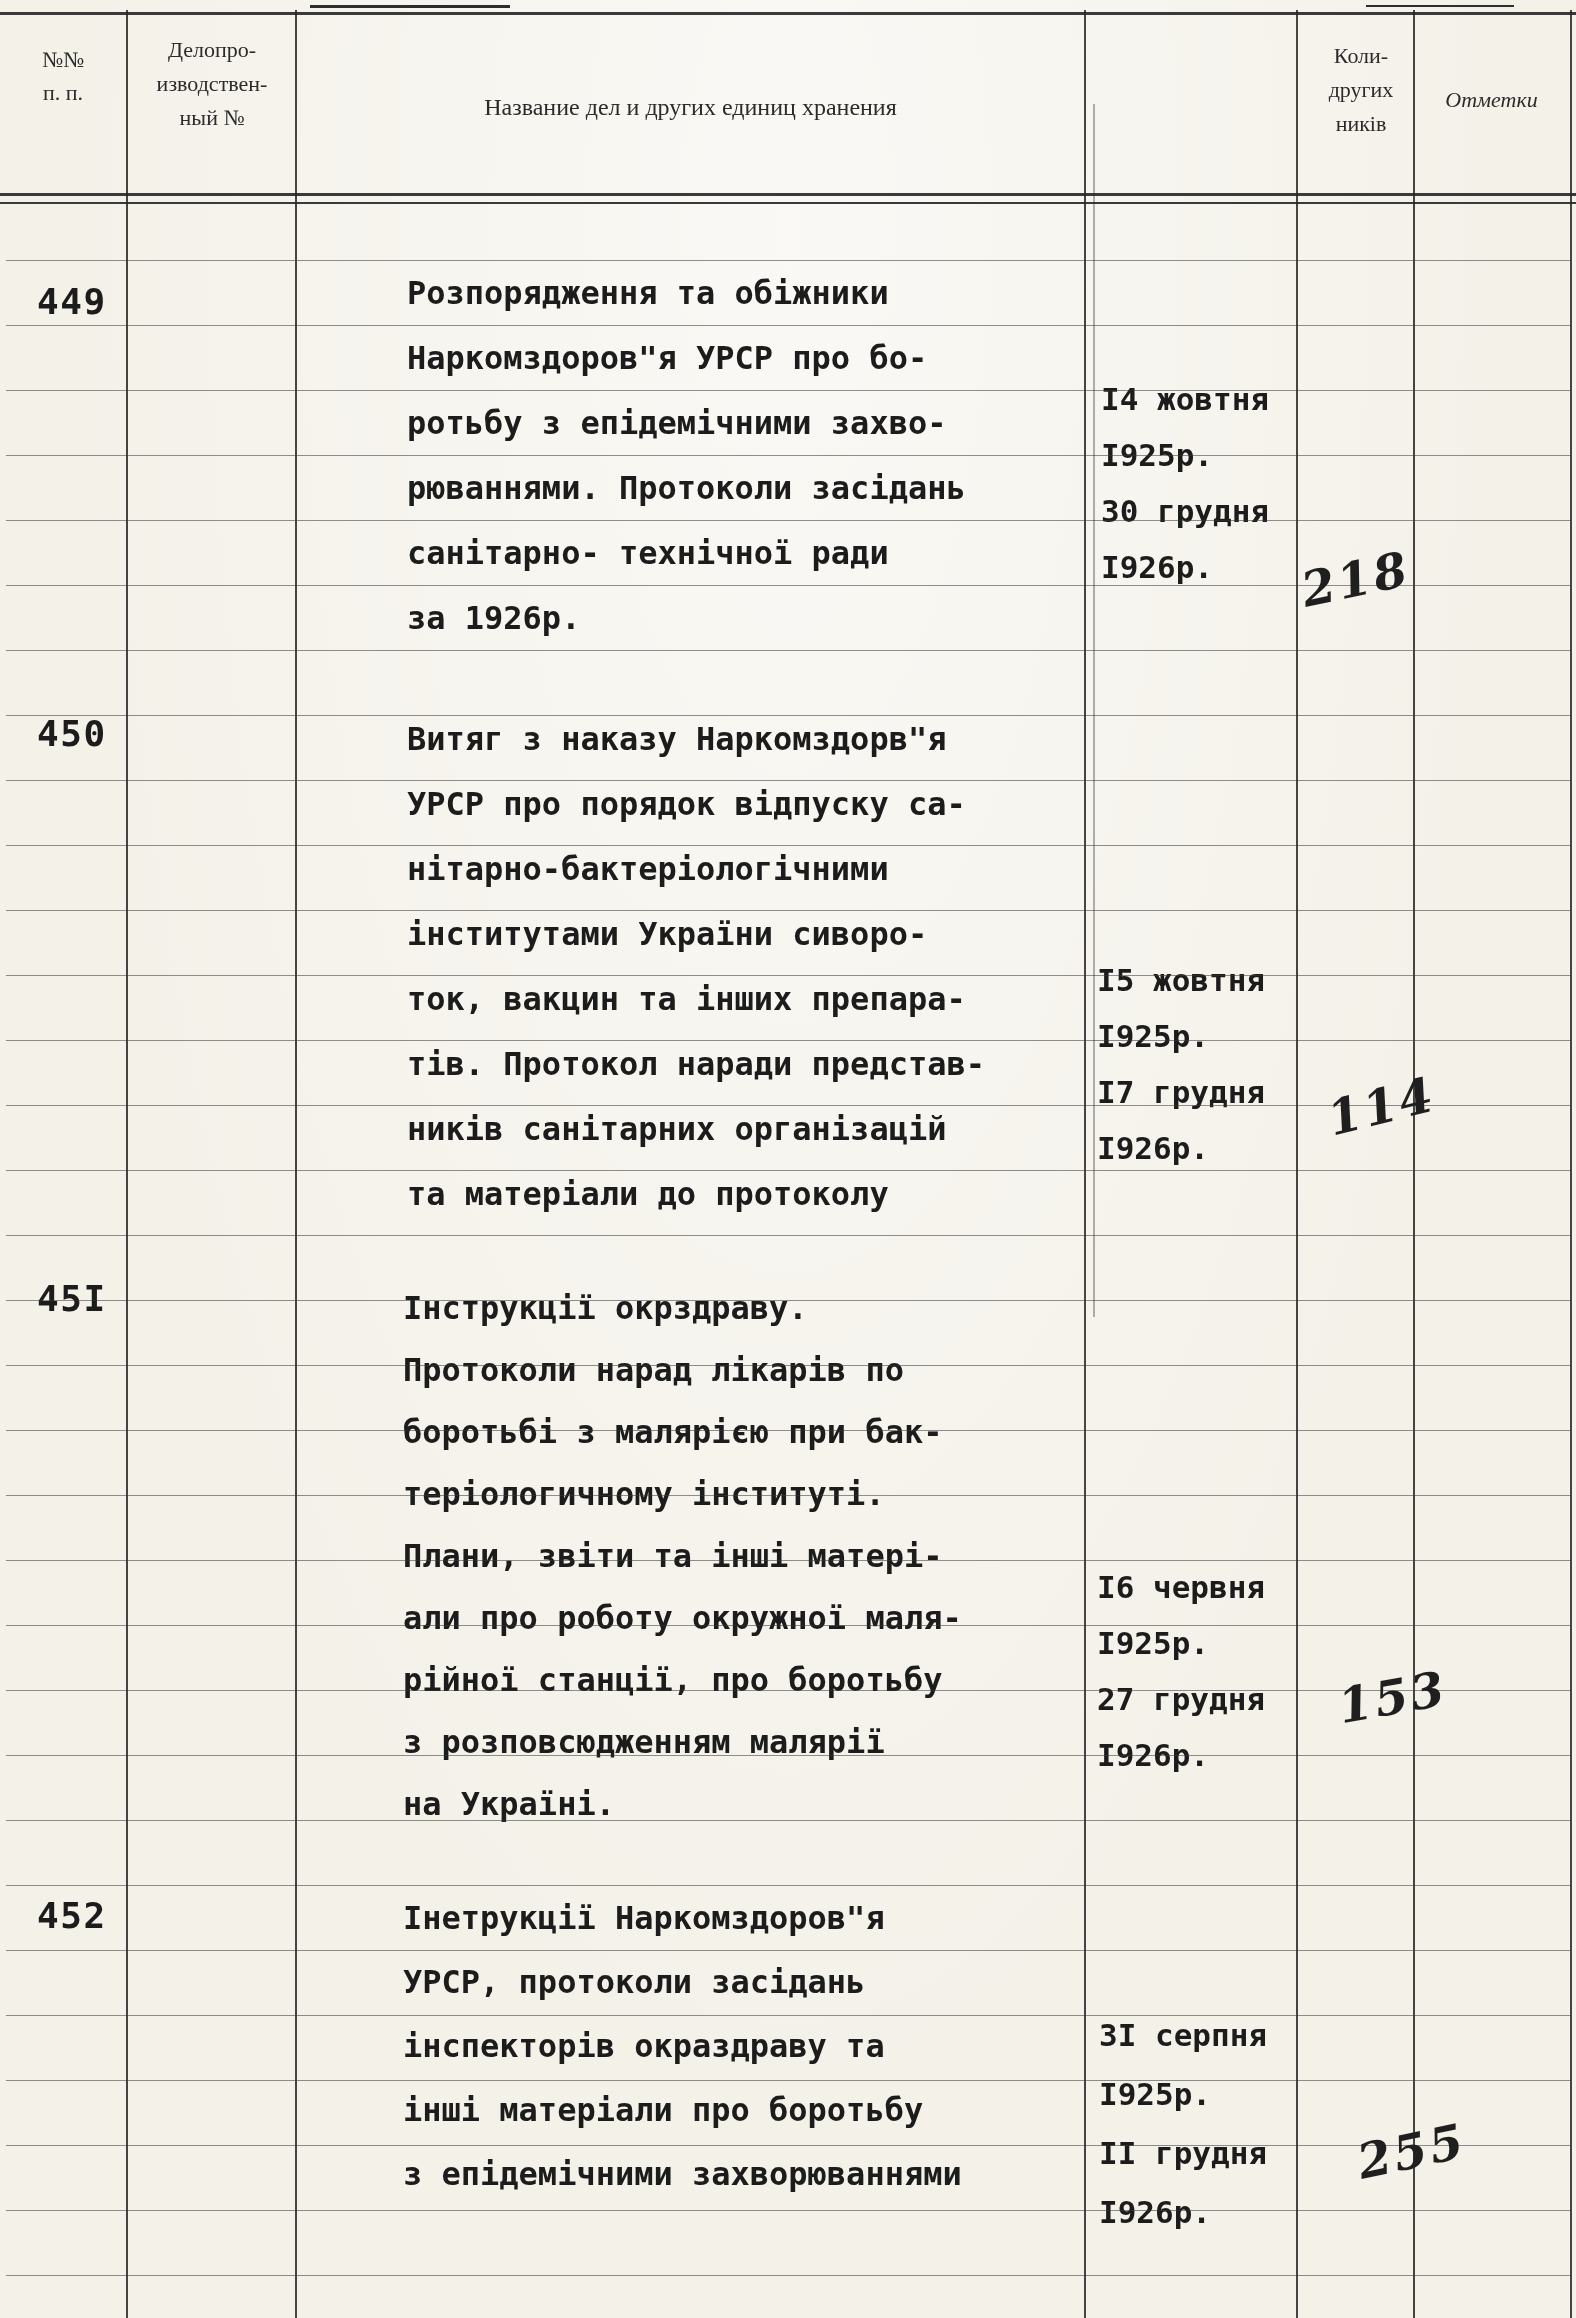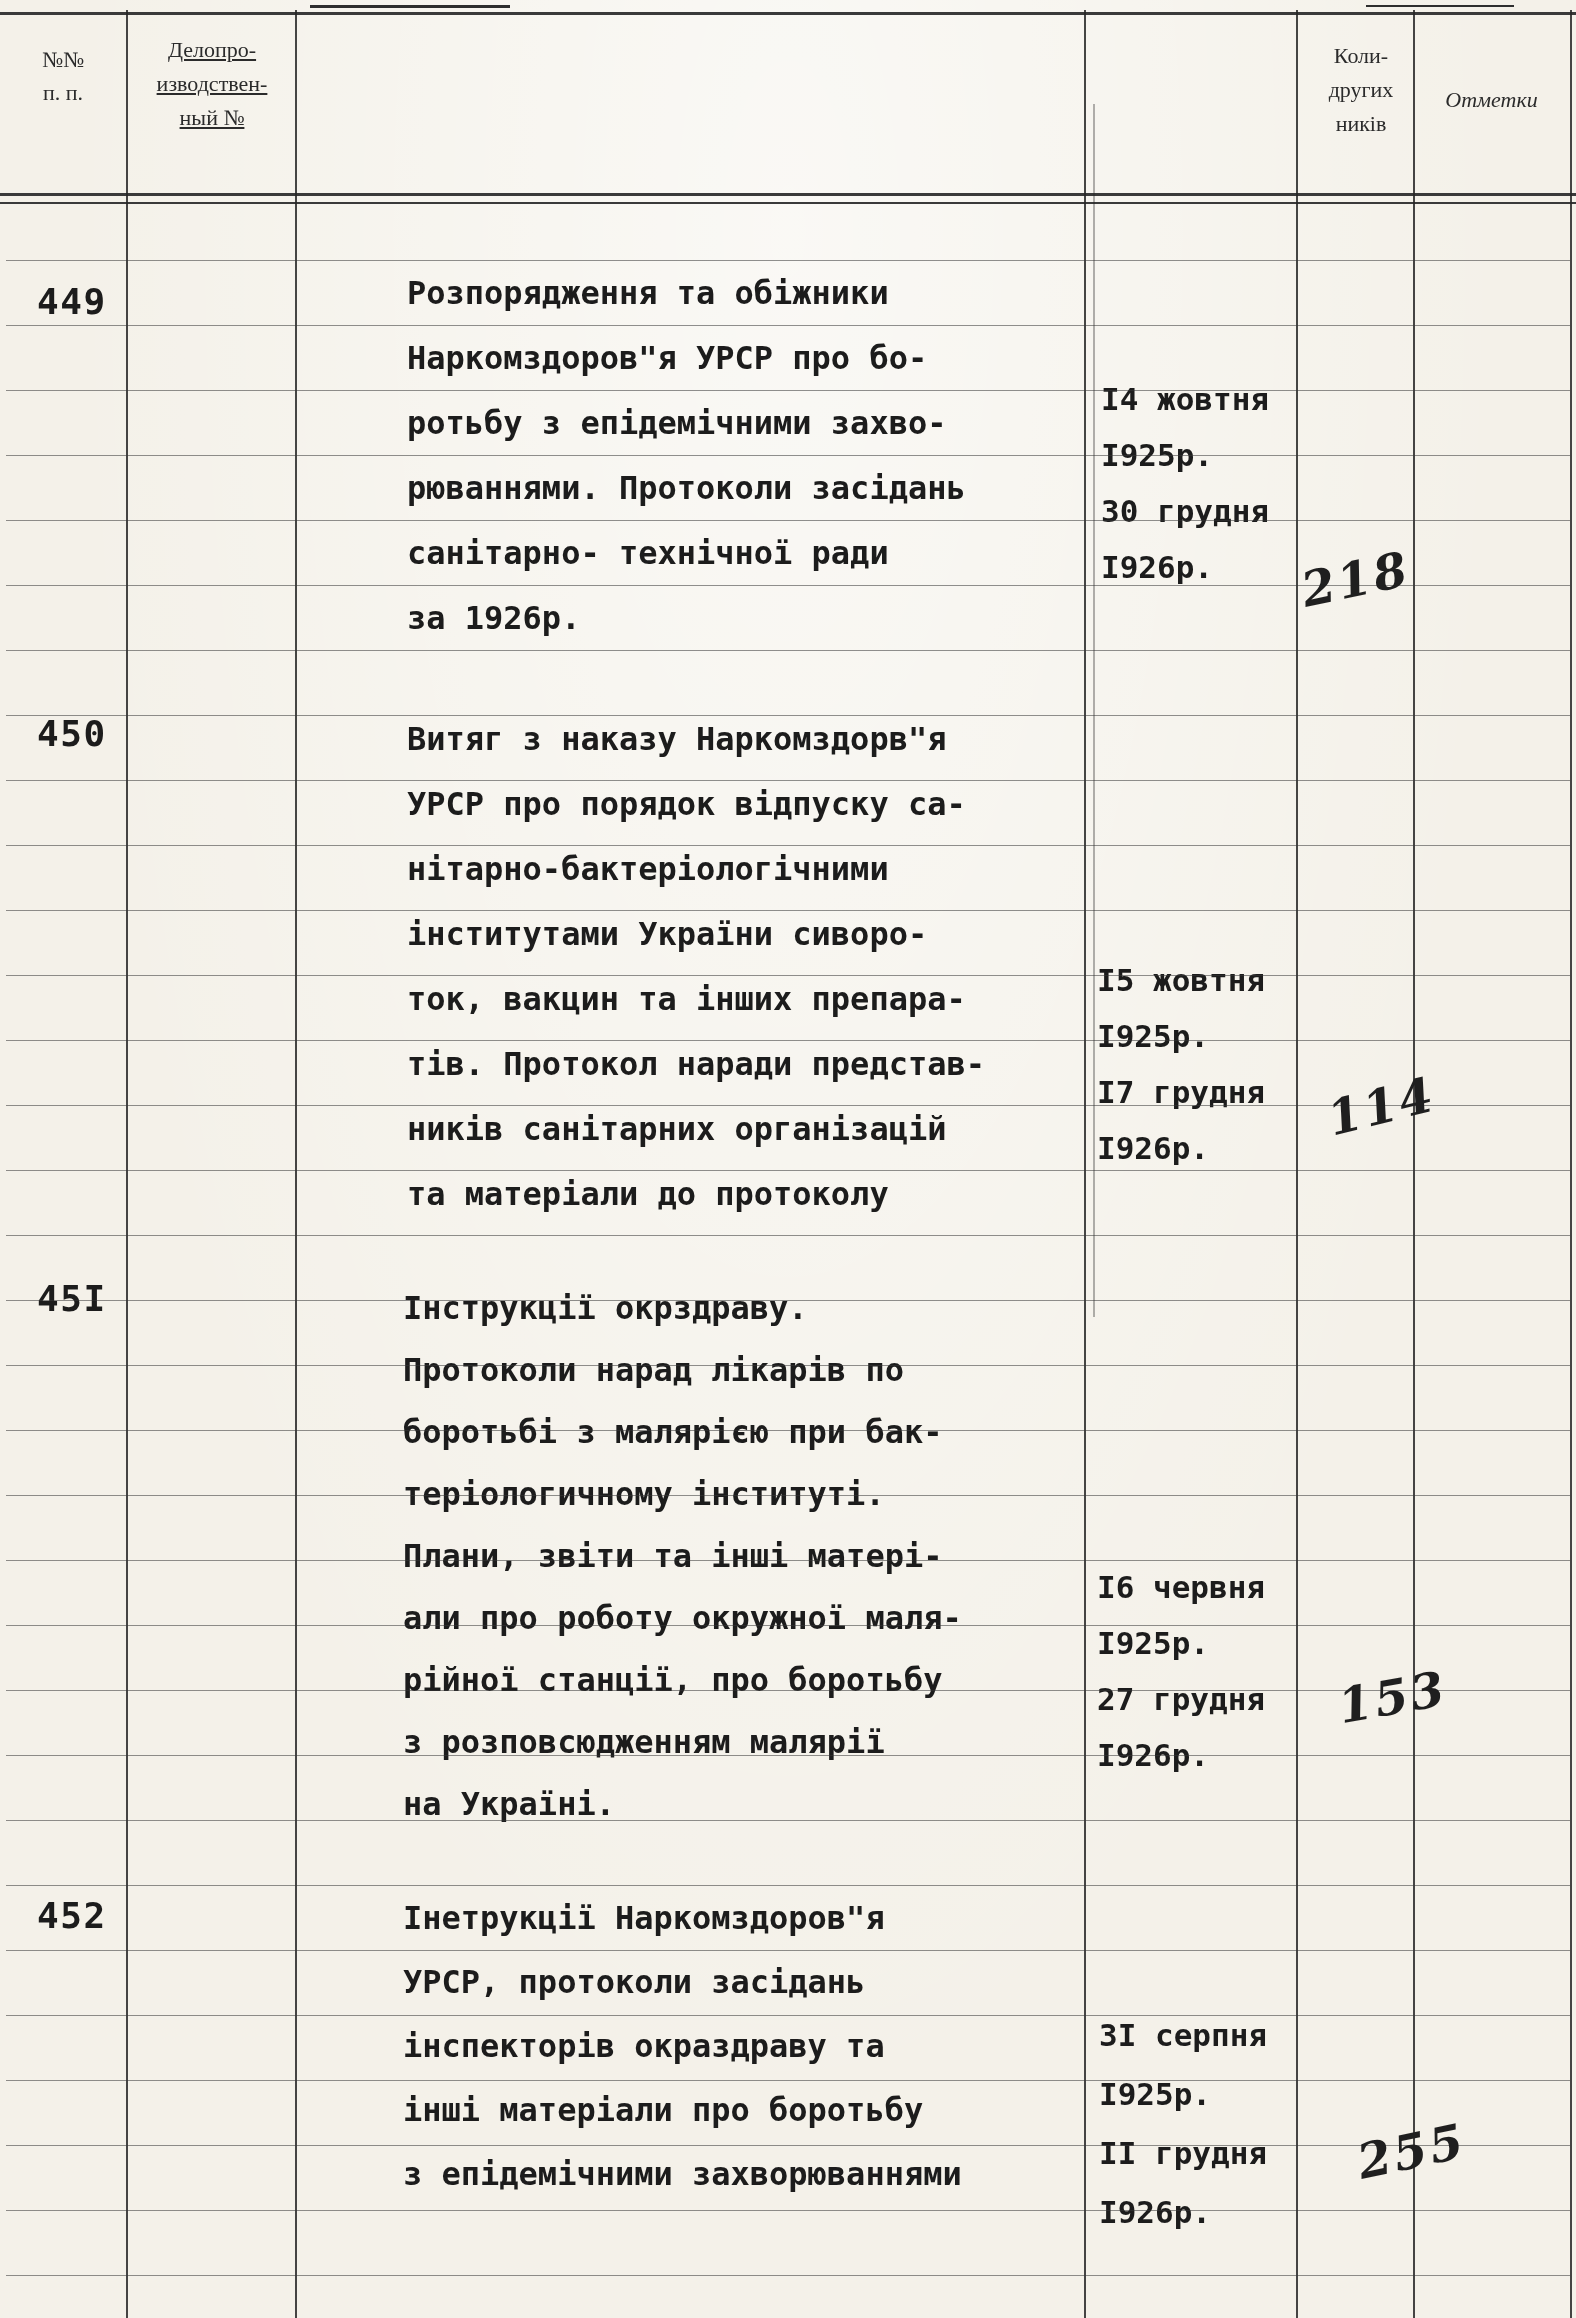--- a/index.html
+++ b/index.html
@@ -73,24 +73,27 @@
   <div class="vline" style="left:1084px;width:2.2px;"></div>
   <div class="vline" style="left:1093px;width:1.5px;top:104px;bottom:1002px;background:rgba(38,38,38,0.35);"></div>
   <div class="vline" style="left:1296px;width:2.2px;"></div>
   <div class="vline" style="left:1413px;width:2.2px;"></div>
   <div class="vline" style="left:1570px;width:2.2px;"></div>
 
   <div class="hdr" style="left:0;width:126px;top:43px;">
     <div>№№</div>
     <div>п. п.</div>
   </div>
-  <div class="hdr" style="left:128px;width:168px;top:33px;line-height:34px;text-decoration:underline;">
+  <div class="hdr" style="left:128px;width:168px;top:33px;line-height:34px;">
     <div>Делопро-</div>
     <div>изводствен-</div>
     <div>ный №</div>
+  </div>
+  <div class="hdr" style="left:297px;width:787px;top:91px;font-size:24px;">
+    <div>Название дел и других единиц хранения</div>
   </div>
   <div class="hdr" style="left:1297px;width:128px;top:39px;line-height:34px;">
     <div>Коли-</div>
     <div>других</div>
     <div>ників</div>
   </div>
   <div class="hdr" style="left:1414px;width:155px;top:83px;font-style:italic;">
     <div>Отметки</div>
   </div>
 

